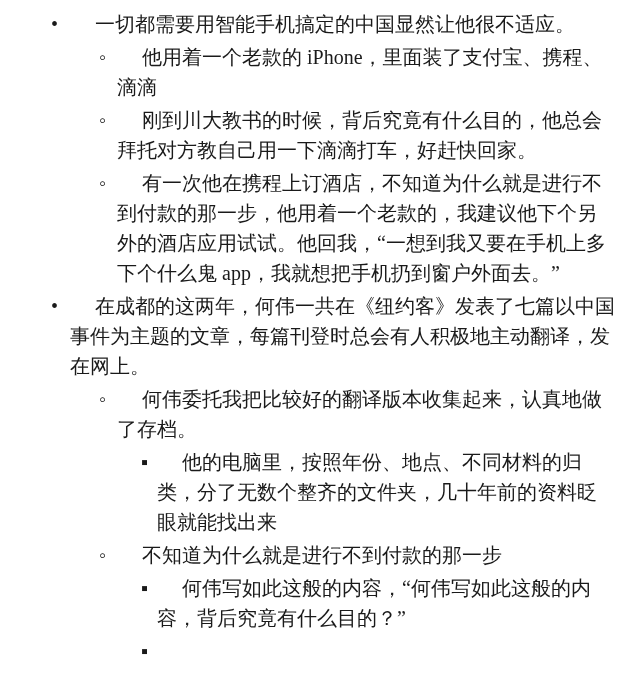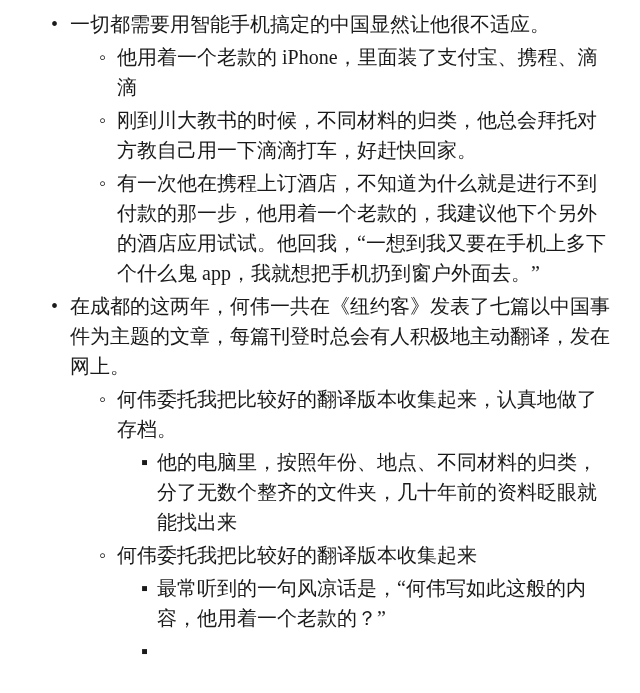--- a/index.html
+++ b/index.html
@@ -40,35 +40,36 @@
     position: absolute;
     left: -19px;
     top: 0;
     line-height: 30px;
     color: #1a1a1a;
   }
   ul.lvl2 > li > .marker { left: -18px; }
   ul.lvl3 > li > .marker { left: -16px; }
   .txt {
     white-space: normal;
+    margin-left: 25px;
   }
 </style>
 </head>
 <body>
 
 <div class="doc" style="background: rgb(255, 255, 255); color: rgb(26, 26, 26);">
     <ul class="lvl1">
       <li><span class="marker">•</span><span class="txt">一切都需要用智能手机搞定的中国显然让他很不适应。</span><ul class="lvl2">
           <li><span class="marker">◦</span><span class="txt">他用着一个老款的 iPhone，里面装了支付宝、携程、滴滴</span></li>
-          <li><span class="marker">◦</span><span class="txt">刚到川大教书的时候，不同材料的归类，他总会拜托对方教自己用一下滴滴打车，好赶快回家。</span></li>
+          <li><span class="marker">◦</span><span class="txt">刚到川大教书的时候，背后究竟有什么目的，他总会拜托对方教自己用一下滴滴打车，好赶快回家。</span></li>
           <li><span class="marker">◦</span><span class="txt">有一次他在携程上订酒店，不知道为什么就是进行不到付款的那一步，他用着一个老款的，我建议他下个另外的酒店应用试试。他回我，“一想到我又要在手机上多下个什么鬼 app，我就想把手机扔到窗户外面去。”</span></li>
         </ul></li>
       <li><span class="marker">•</span><span class="txt">在成都的这两年，何伟一共在《纽约客》发表了七篇以中国事件为主题的文章，每篇刊登时总会有人积极地主动翻译，发在网上。</span><ul class="lvl2">
           <li><span class="marker">◦</span><span class="txt">何伟委托我把比较好的翻译版本收集起来，认真地做了存档。</span><ul class="lvl3">
               <li><span class="marker">▪</span><span class="txt">他的电脑里，按照年份、地点、不同材料的归类，分了无数个整齐的文件夹，几十年前的资料眨眼就能找出来</span></li>
             </ul></li>
-          <li><span class="marker">◦</span><span class="txt">何伟委托我把比较好的翻译版本收集起来</span><ul class="lvl3">
-              <li><span class="marker">▪</span><span class="txt">最常听到的一句风凉话是，“何伟写如此这般的内容，他用着一个老款的？”</span></li>
+          <li><span class="marker">◦</span><span class="txt">不知道为什么就是进行不到付款的那一步</span><ul class="lvl3">
+              <li><span class="marker">▪</span><span class="txt">何伟写如此这般的内容，“何伟写如此这般的内容，背后究竟有什么目的？”</span></li>
               <li><span class="marker">▪</span></li>
             </ul></li>
         </ul></li>
     </ul>
   </div>
 
 </body></html>

